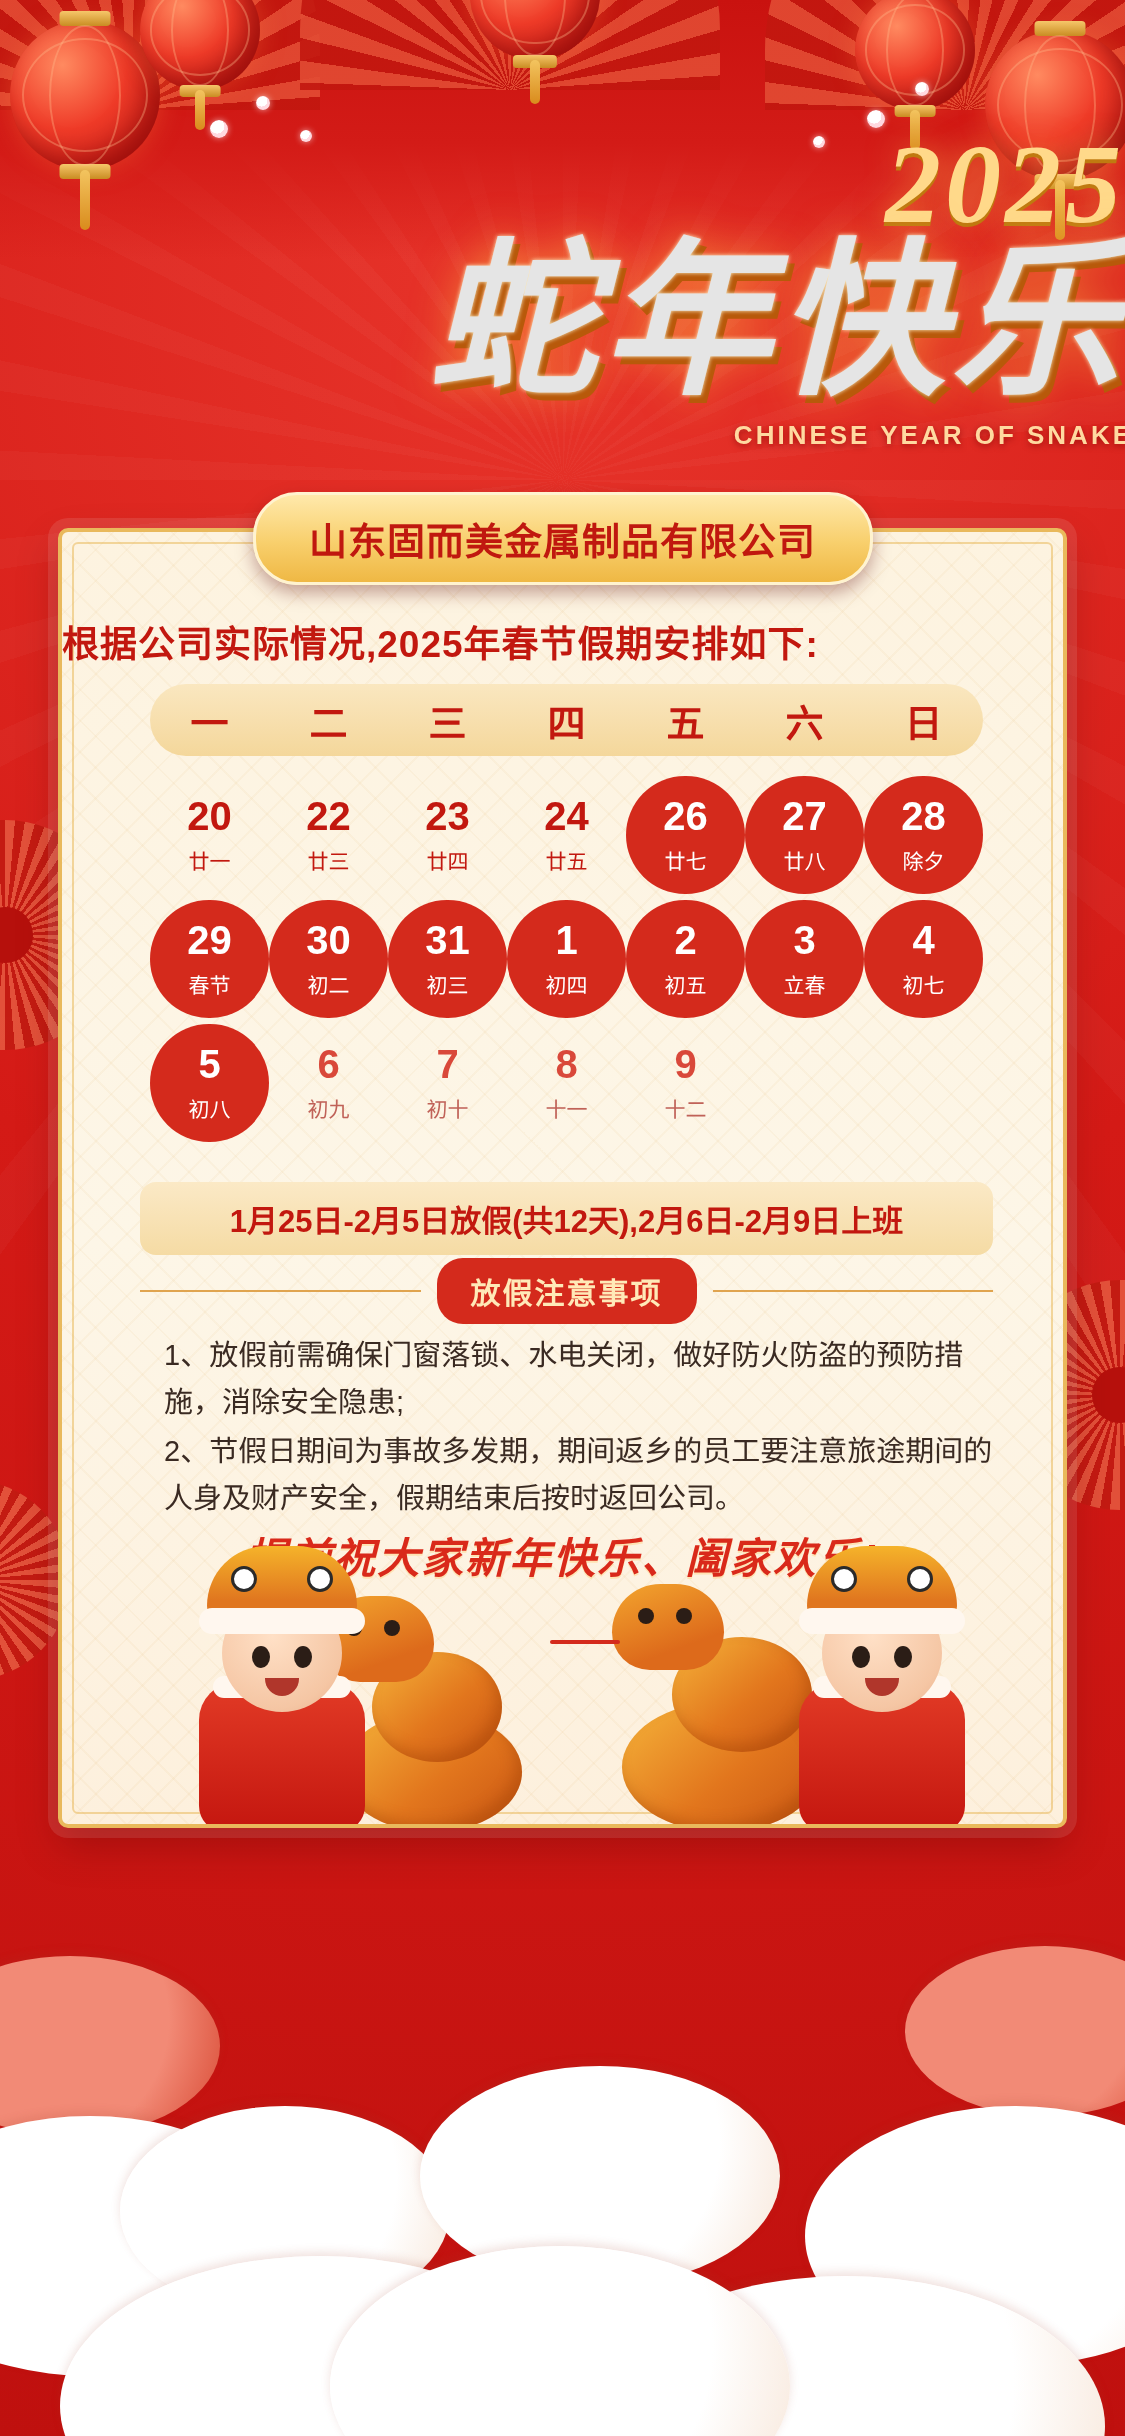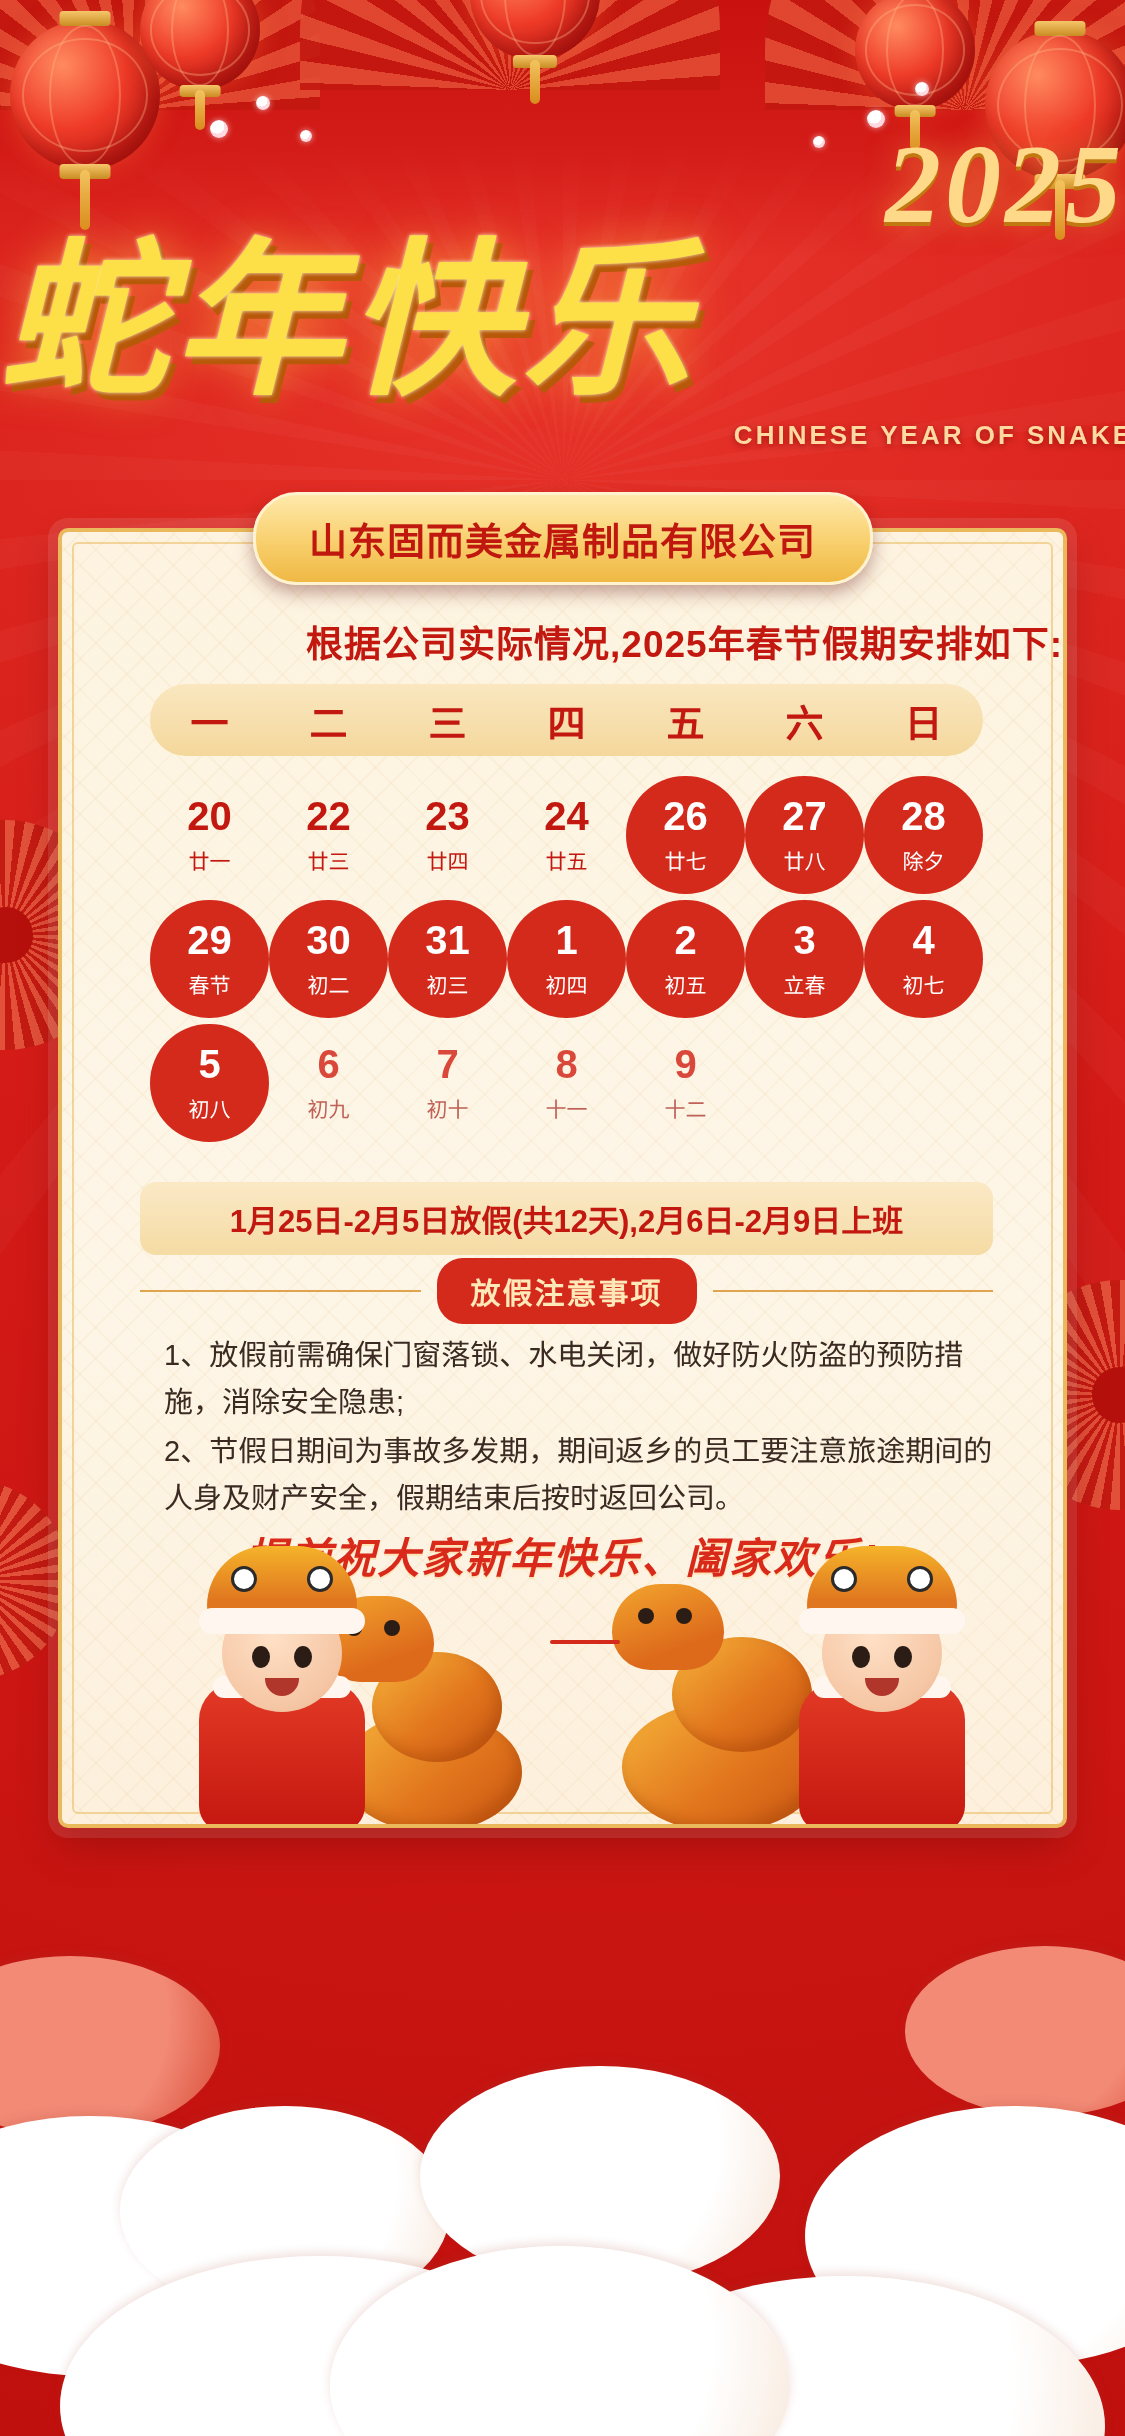--- a/index.html
+++ b/index.html
@@ -91,27 +91,27 @@
     font-family:"Liberation Serif", "DejaVu Serif", serif;
     font-style: italic;
     font-weight:700;
     font-size:112px;
     letter-spacing:4px;
     color:#ffd98a;
     text-shadow: 0 4px 0 #c07a10, 0 0 30px rgba(255,200,90,.55);
   }
   .title-main {
     position:absolute; top:230px; left:0; width:1125px;
-    text-align:left;
+    text-align:right;
     font-family:"Liberation Serif", "DejaVu Serif", serif;
     font-weight:700;
     font-size:168px;
     line-height:1.1;
     letter-spacing:6px;
-    color:#fde047;
+    color:#e5e5e5;
     text-shadow:
       0 0 4px #fff2c8,
       6px 8px 0 #b8590a,
       0 0 40px rgba(255,190,70,.6);
     font-style: italic;
   }
   .title-sub {
     position:absolute; top:420px; left:0; width:1125px;
     text-align:right;
     font-size:26px; font-weight:700; letter-spacing:3px;
@@ -154,21 +154,21 @@
   .card-texture{
     position:absolute; inset:0;
     background-image:
       repeating-linear-gradient(45deg, rgba(220,170,90,.07) 0 2px, rgba(0,0,0,0) 2px 22px),
       repeating-linear-gradient(-45deg, rgba(220,170,90,.07) 0 2px, rgba(0,0,0,0) 2px 22px);
     pointer-events:none;
   }
 
   .notice-line {
     position:absolute; top:82px; left:0; width:100%;
-    text-align:right;
+    text-align:left;
     font-size:37px; font-weight:700; color:#c2180f; letter-spacing:1px;
   }
 
   
   .weekday-bar {
     position:absolute; top:152px; left:88px; width:833px; height:72px;
     background:linear-gradient(180deg,#fae7c0,#f4d79b);
     border-radius:36px;
     display:flex; align-items:center;
   }

